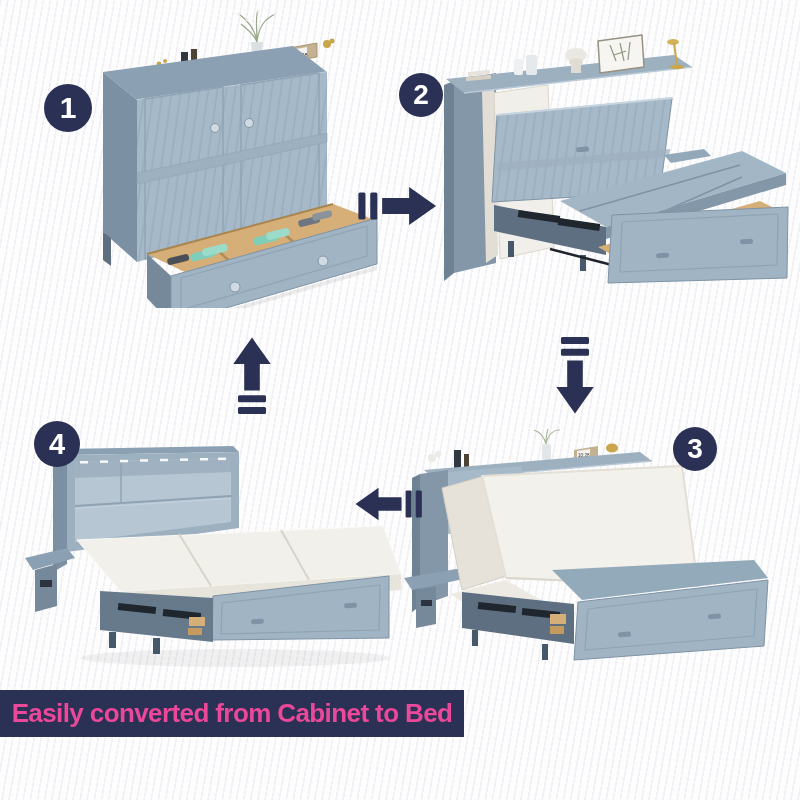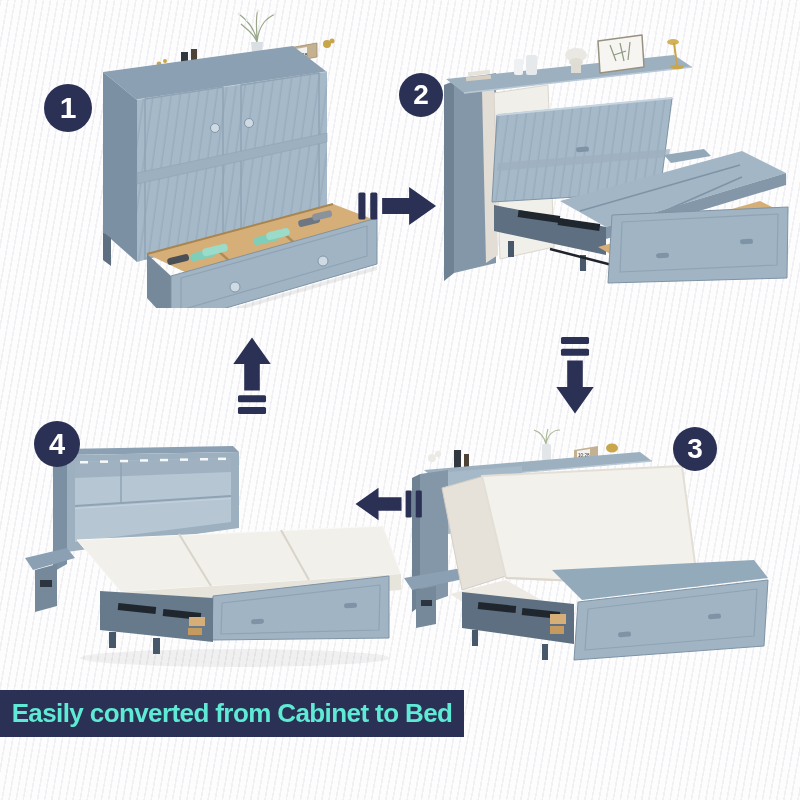--- a/index.html
+++ b/index.html
@@ -20,21 +20,21 @@
   .badge2{left:399px;top:73px;width:44px;height:44px;font-size:28px;}
   .badge3{left:673px;top:427px;width:44px;height:44px;font-size:28px;}
   .badge4{left:34px;top:421px;width:46px;height:46px;font-size:29px;}
   .arrow{position:absolute;}
   .arrow path,.arrow rect{fill:#2b3155;}
   .banner{
     position:absolute;left:0;top:690px;width:464px;height:47px;background:#2b3155;
     display:flex;align-items:center;justify-content:center;
   }
   .banner span{
-    color:#5eead4;font-size:26px;font-weight:700;letter-spacing:-0.6px;white-space:nowrap;
+    color:#ec4899;font-size:26px;font-weight:700;letter-spacing:-0.6px;white-space:nowrap;
   }
 </style>
 </head>
 <body>
 
 <div class="canvas">
 
   <svg width="0" height="0" style="position:absolute">
     <defs>
       <pattern id="bead" width="9" height="9" patternUnits="userSpaceOnUse" patternTransform="rotate(8)">

